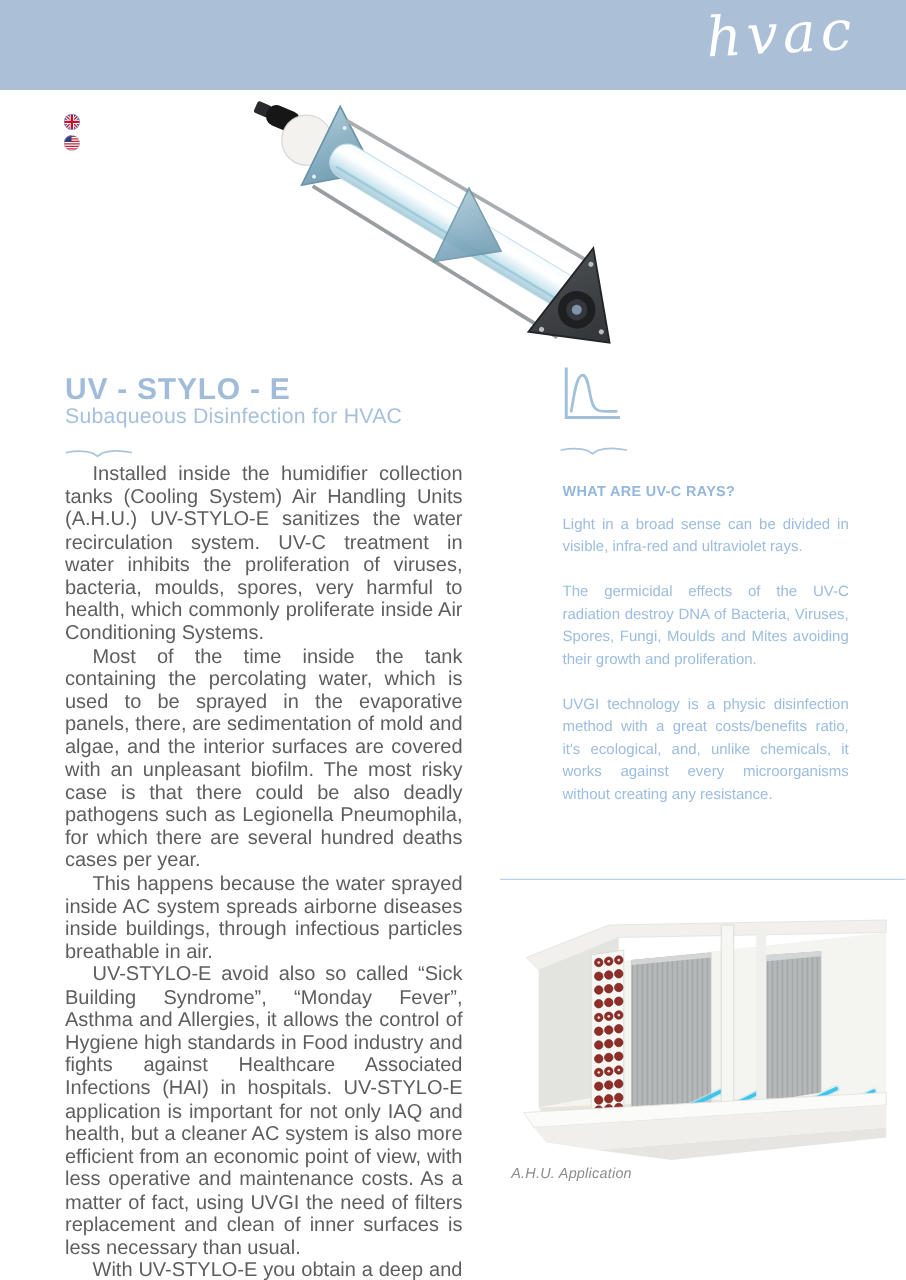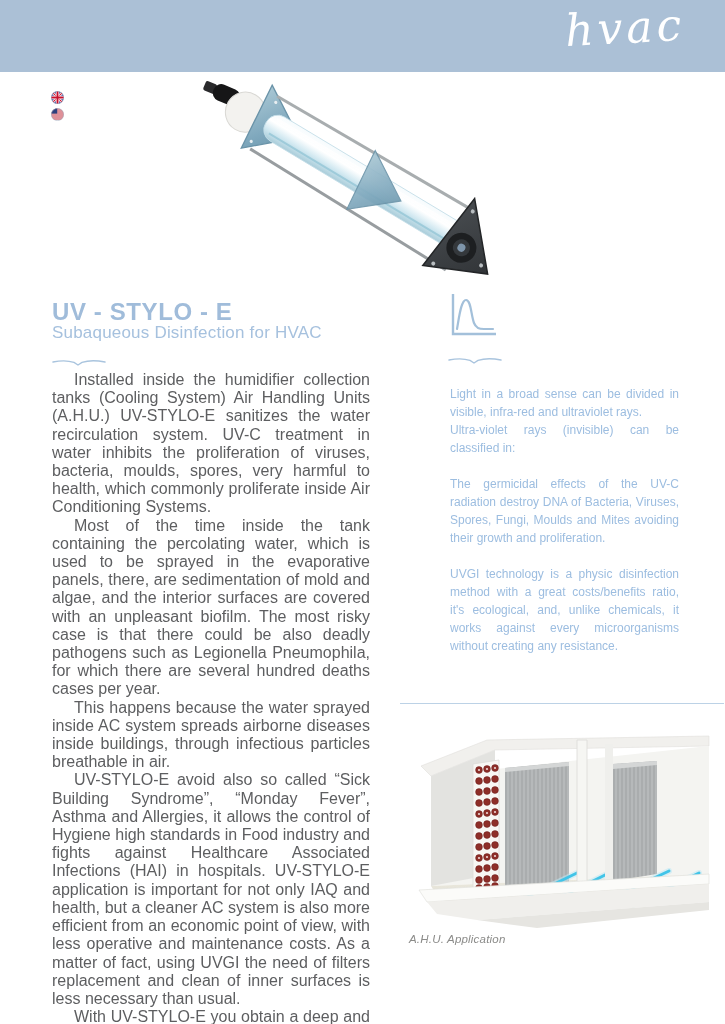--- a/index.html
+++ b/index.html
@@ -186,22 +186,22 @@
 
   <div class="article">
       <p>Installed inside the humidifier collection tanks (Cooling System) Air Handling Units (A.H.U.) UV-STYLO-E sanitizes the water recirculation system. UV-C treatment in water inhibits the proliferation of viruses, bacteria, moulds, spores, very harmful to health, which commonly proliferate inside Air Conditioning Systems.</p>
       <p>Most of the time inside the tank containing the percolating water, which is used to be sprayed in the evaporative panels, there, are sedimentation of mold and algae, and the interior surfaces are covered with an unpleasant biofilm. The most risky case is that there could be also deadly pathogens such as Legionella Pneumophila, for which there are several hundred deaths cases per year.</p>
       <p>This happens because the water sprayed inside AC system spreads airborne diseases inside buildings, through infectious particles breathable in air.</p>
       <p>UV-STYLO-E avoid also so called “Sick Building Syndrome”, “Monday Fever”, Asthma and Allergies, it allows the control of Hygiene high standards in Food industry and fights against Healthcare Associated Infections (HAI) in hospitals. UV-STYLO-E application is important for not only IAQ and health, but a cleaner AC system is also more efficient from an economic point of view, with less operative and maintenance costs. As a matter of fact, using UVGI the need of filters replacement and clean of inner surfaces is less necessary than usual.</p>
       <p>With UV-STYLO-E you obtain a deep and continuous disinfection and cleaning of your AC system, without the use of expensive and polluting chemicals, , in few words with UV-STYLO-E you have better comfort for people in the building, saving money.</p>
     </div>
 
   <div class="sidebar">
+    <div class="sidebar-heading">WHAT ARE UV-C RAYS?</div>
     <p>Light in a broad sense can be divided in visible, infra-red and ultraviolet rays.</p>
-    <p>Ultra-violet rays (invisible) can be classified in:</p>
     <div class="gap-md"></div>
     <p>The germicidal effects of the UV-C radiation destroy DNA of Bacteria, Viruses, Spores, Fungi, Moulds and Mites avoiding their growth and proliferation.</p>
     <div class="gap-md"></div>
     <p>UVGI technology is a physic disinfection method with a great costs/benefits ratio, it's ecological, and, unlike chemicals, it works against every microorganisms without creating any resistance.</p>
   </div>
 
   <div class="figure-rule"></div>
 
   <svg class="ahu-figure" viewBox="0 0 295 206">
     <defs>

